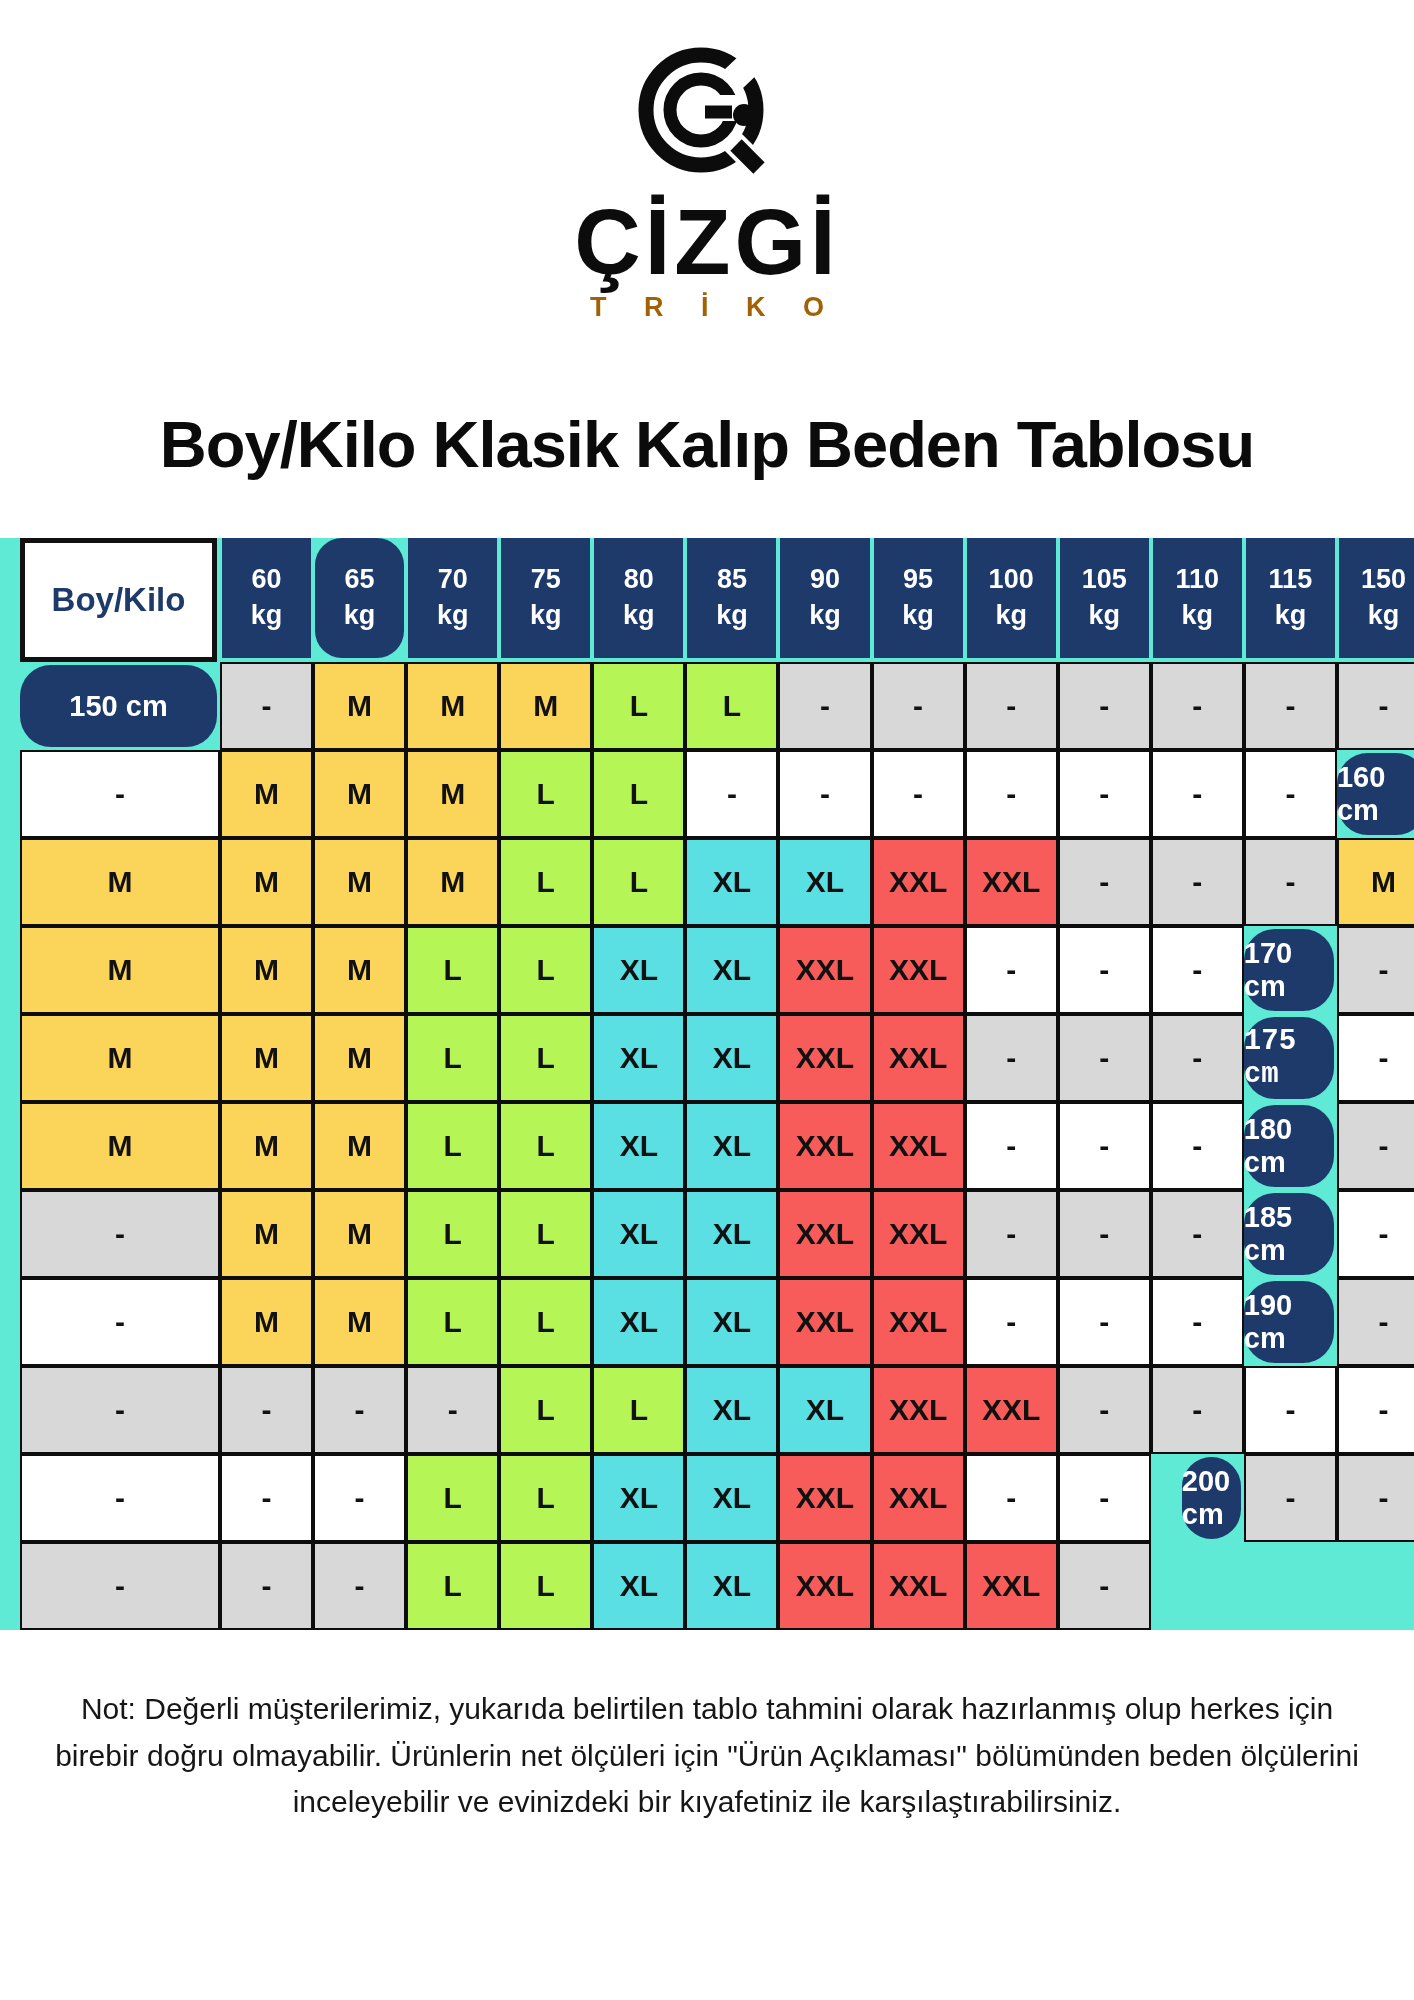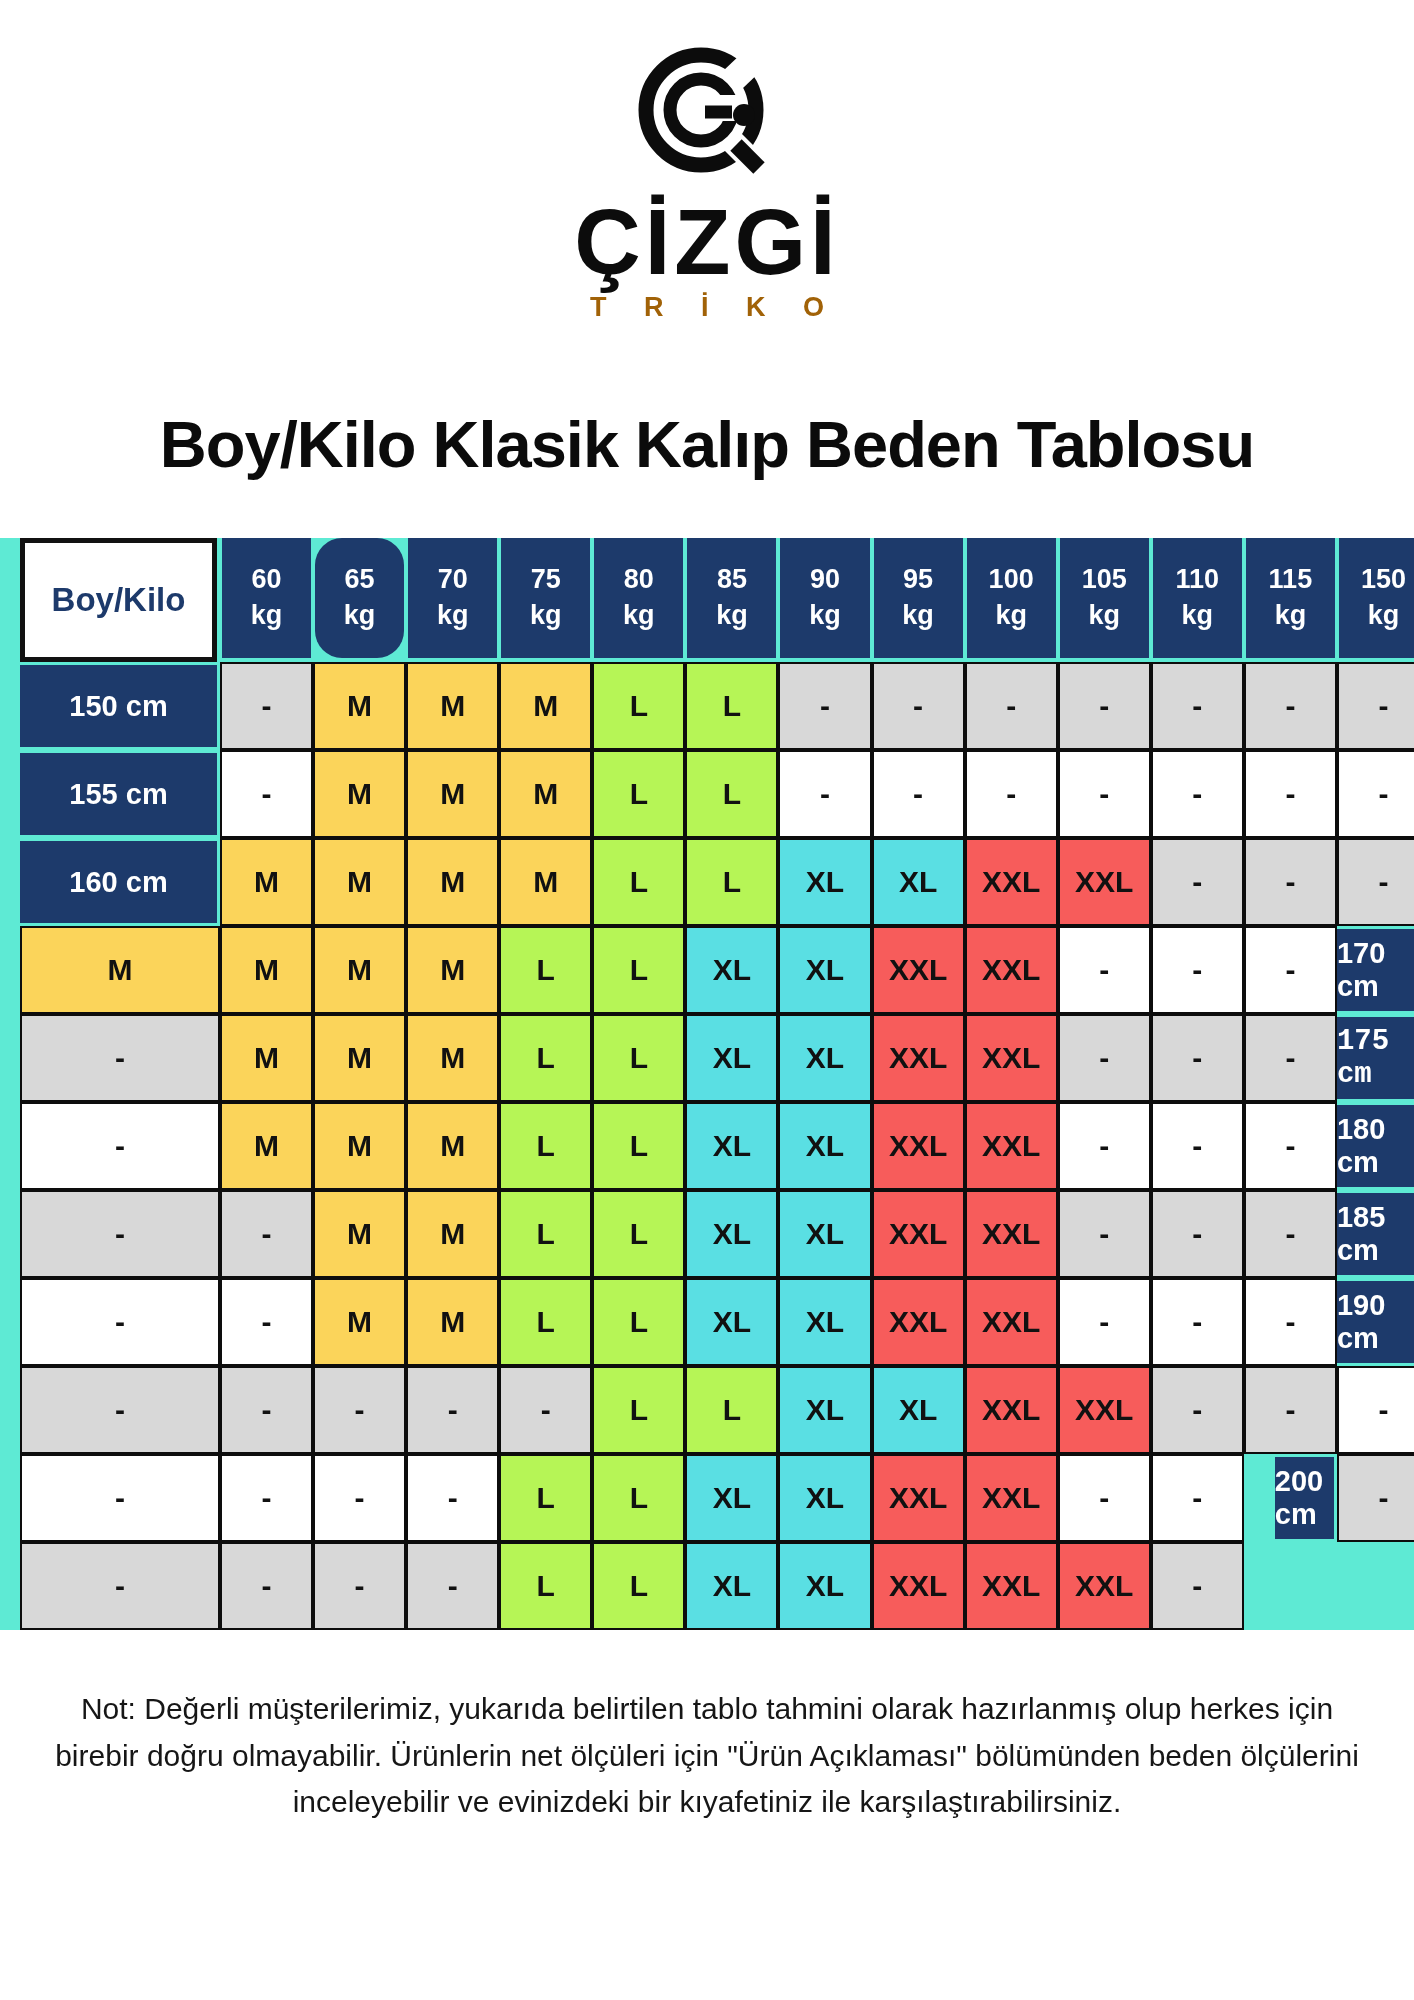--- a/index.html
+++ b/index.html
@@ -53,21 +53,21 @@
   }
   .weight-header{
     margin:0 2px 4px 2px;
     display:flex;flex-direction:column;align-items:center;justify-content:center;
     color:#fff;font-size:27px;font-weight:700;line-height:1.32;
     text-align:center;
   }
   .row-label{
     margin:3px 3px 3px 0;
     display:flex;align-items:center;justify-content:center;
-    color:#fff;font-size:29px;font-weight:700;
+    color:#fff;font-size:29px;font-weight:700;border-radius:31px;
   }
   .size-cell{
     box-sizing:border-box;
     border:2.4px solid #0d0d0d;
     display:flex;align-items:center;justify-content:center;
     font-size:30px;font-weight:700;color:#111;
   }
 
   
   .note-text{
@@ -169,21 +169,20 @@
       <div class="size-cell" style="border-color: rgb(13, 13, 13); background: rgb(251, 212, 90);">M</div>
       <div class="size-cell" style="border-color: rgb(13, 13, 13); background: rgb(182, 245, 86);">L</div>
       <div class="size-cell" style="border-color: rgb(13, 13, 13); background: rgb(182, 245, 86);">L</div>
       <div class="size-cell" style="border-color: rgb(13, 13, 13); background: rgb(216, 216, 216);">-</div>
       <div class="size-cell" style="border-color: rgb(13, 13, 13); background: rgb(216, 216, 216);">-</div>
       <div class="size-cell" style="border-color: rgb(13, 13, 13); background: rgb(216, 216, 216);">-</div>
       <div class="size-cell" style="border-color: rgb(13, 13, 13); background: rgb(216, 216, 216);">-</div>
       <div class="size-cell" style="border-color: rgb(13, 13, 13); background: rgb(216, 216, 216);">-</div>
       <div class="size-cell" style="border-color: rgb(13, 13, 13); background: rgb(216, 216, 216);">-</div>
       <div class="size-cell" style="border-color: rgb(13, 13, 13); background: rgb(216, 216, 216);">-</div>
-      <div class="row-label" style="background: rgb(29, 58, 107);">155 cm</div>
       <div class="size-cell" style="border-color: rgb(13, 13, 13); background: rgb(255, 255, 255);">-</div>
       <div class="size-cell" style="border-color: rgb(13, 13, 13); background: rgb(251, 212, 90);">M</div>
       <div class="size-cell" style="border-color: rgb(13, 13, 13); background: rgb(251, 212, 90);">M</div>
       <div class="size-cell" style="border-color: rgb(13, 13, 13); background: rgb(251, 212, 90);">M</div>
       <div class="size-cell" style="border-color: rgb(13, 13, 13); background: rgb(182, 245, 86);">L</div>
       <div class="size-cell" style="border-color: rgb(13, 13, 13); background: rgb(182, 245, 86);">L</div>
       <div class="size-cell" style="border-color: rgb(13, 13, 13); background: rgb(255, 255, 255);">-</div>
       <div class="size-cell" style="border-color: rgb(13, 13, 13); background: rgb(255, 255, 255);">-</div>
       <div class="size-cell" style="border-color: rgb(13, 13, 13); background: rgb(255, 255, 255);">-</div>
       <div class="size-cell" style="border-color: rgb(13, 13, 13); background: rgb(255, 255, 255);">-</div>

